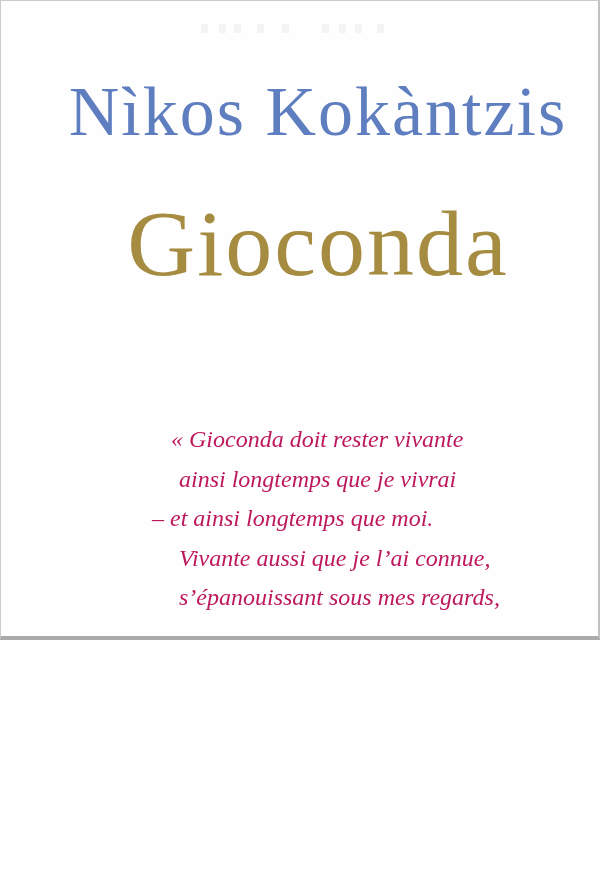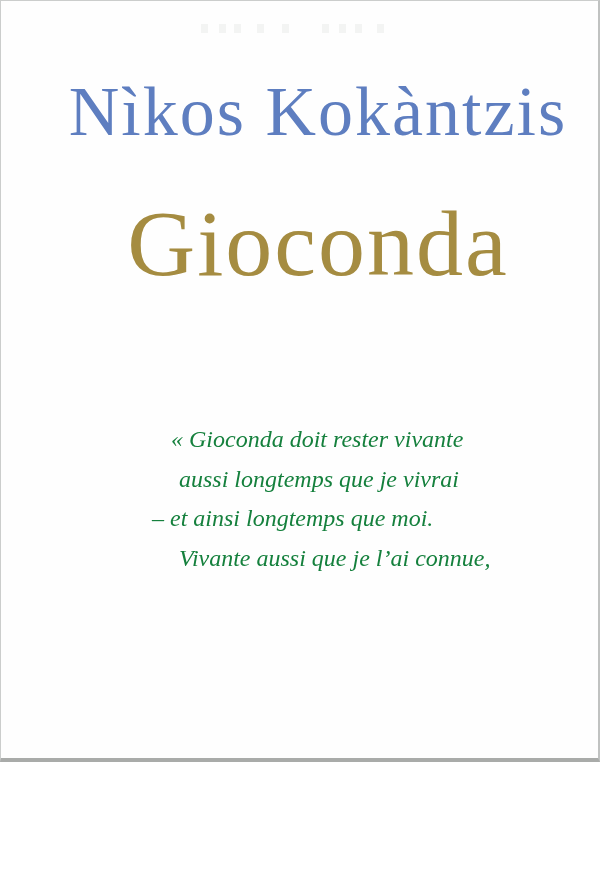--- a/index.html
+++ b/index.html
@@ -1,19 +1,19 @@
 <!DOCTYPE html>
 <html><head>
 <meta charset="utf-8">
 <style>
   html, body { margin: 0; padding: 0; background: #ffffff; }
   .page {
     position: relative;
     width: 600px;
-    height: 762px;
+    height: 640px;
     box-sizing: border-box;
     background: #fefefe;
     border-top: 1px solid #cbcdcc;
     border-left: 1px solid #cbcdcc;
     border-right: 2px solid #c0c2c1;
     border-bottom: 4px solid #a9aba9;
     overflow: hidden;
     font-family: "Liberation Serif", "DejaVu Serif", serif;
     padding-left: 12px;
   }
@@ -91,25 +91,26 @@
       <div class="ghost-mark" style="left: 321px; background-color: rgb(243, 244, 243);"></div>
       <div class="ghost-mark" style="left: 338px; background-color: rgb(243, 244, 243);"></div>
       <div class="ghost-mark" style="left: 354px; background-color: rgb(243, 244, 243);"></div>
       <div class="ghost-mark" style="left: 376px; background-color: rgb(243, 244, 243);"></div>
     </div>
 
   <h1 class="author" style="color: rgb(94, 126, 192);">Nìkos Kokàntzis</h1>
 
   <h2 class="title" style="color: rgb(165, 140, 65);">Gioconda</h2>
 
-  <div class="quote" style="color: #15803d;">
+  <div class="quote" style="color: #be185d;">
       <div class="quote-line">« Gioconda doit rester vivante</div>
-      <div class="quote-line">aussi longtemps que je vivrai</div>
+      <div class="quote-line">ainsi longtemps que je vivrai</div>
       <div class="quote-line">– et ainsi longtemps que moi.</div>
       <div class="quote-line">Vivante aussi que je l’ai connue,</div>
+      <div class="quote-line">s’épanouissant sous mes regards,</div>
     </div>
 
   <div class="publisher">
     <div class="publisher-square" style="background-color: rgb(165, 140, 59);"></div>
     <div class="publisher-name" style="color: rgb(29, 27, 22);"><span>l’</span><span style="color: rgb(165, 140, 59);">a</span><span>ube</span></div>
   </div>
 
 </div>
 
 </body></html>

